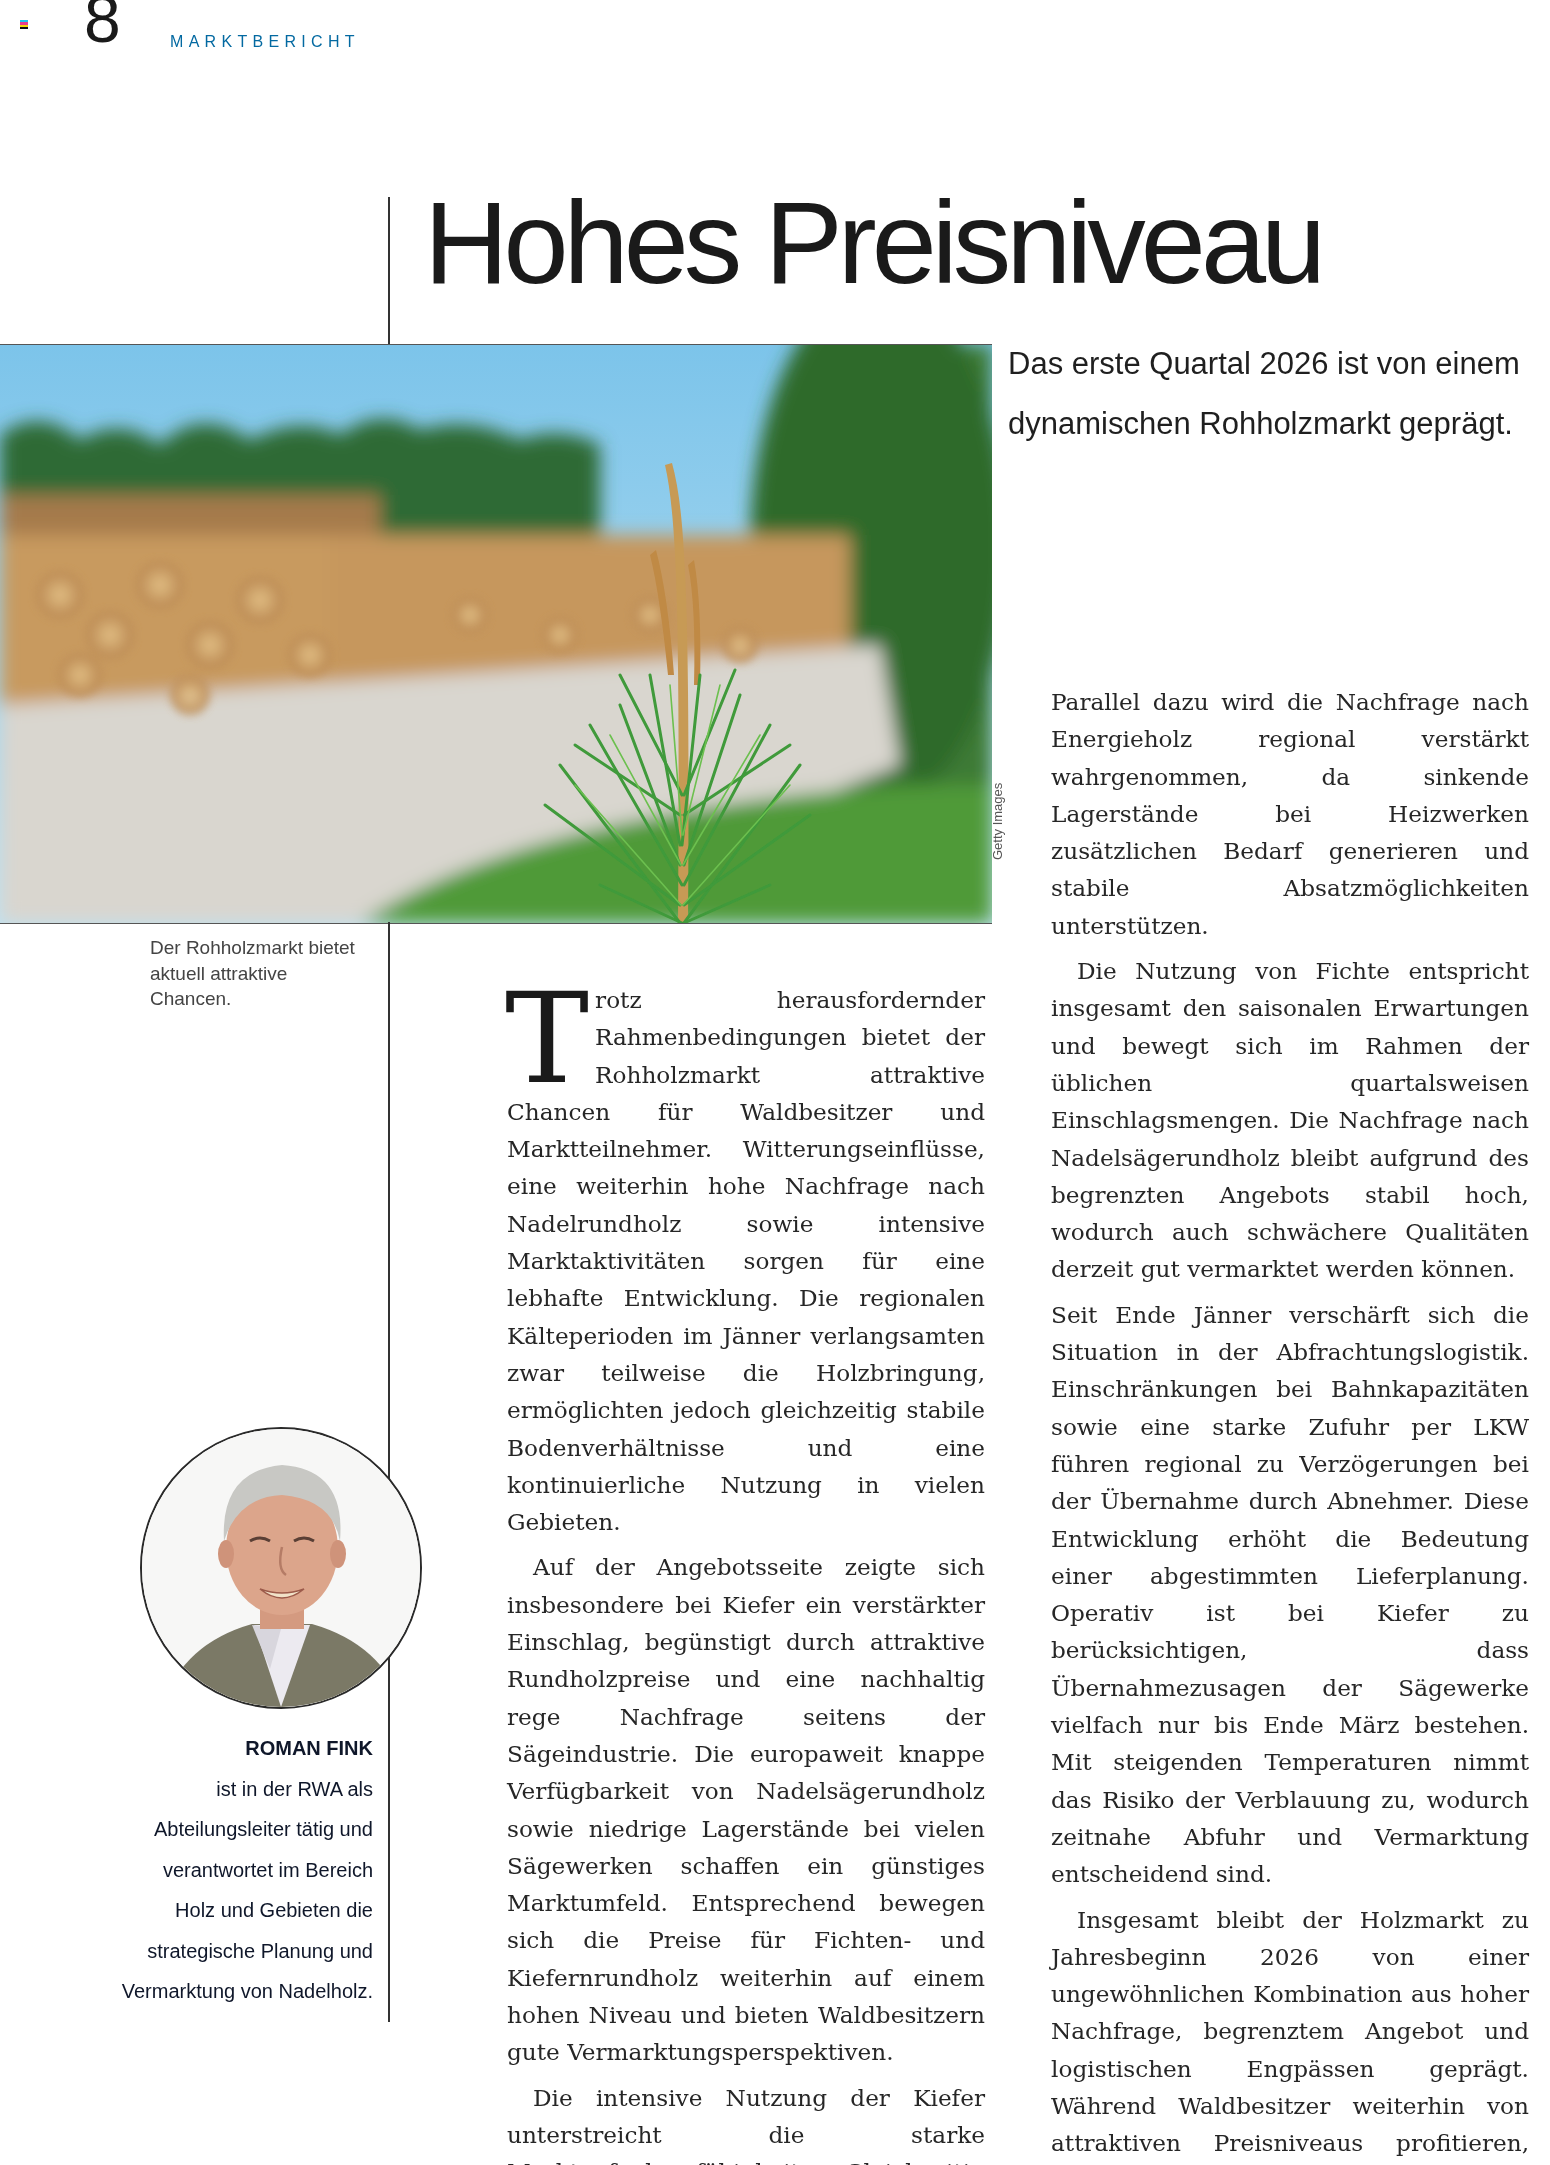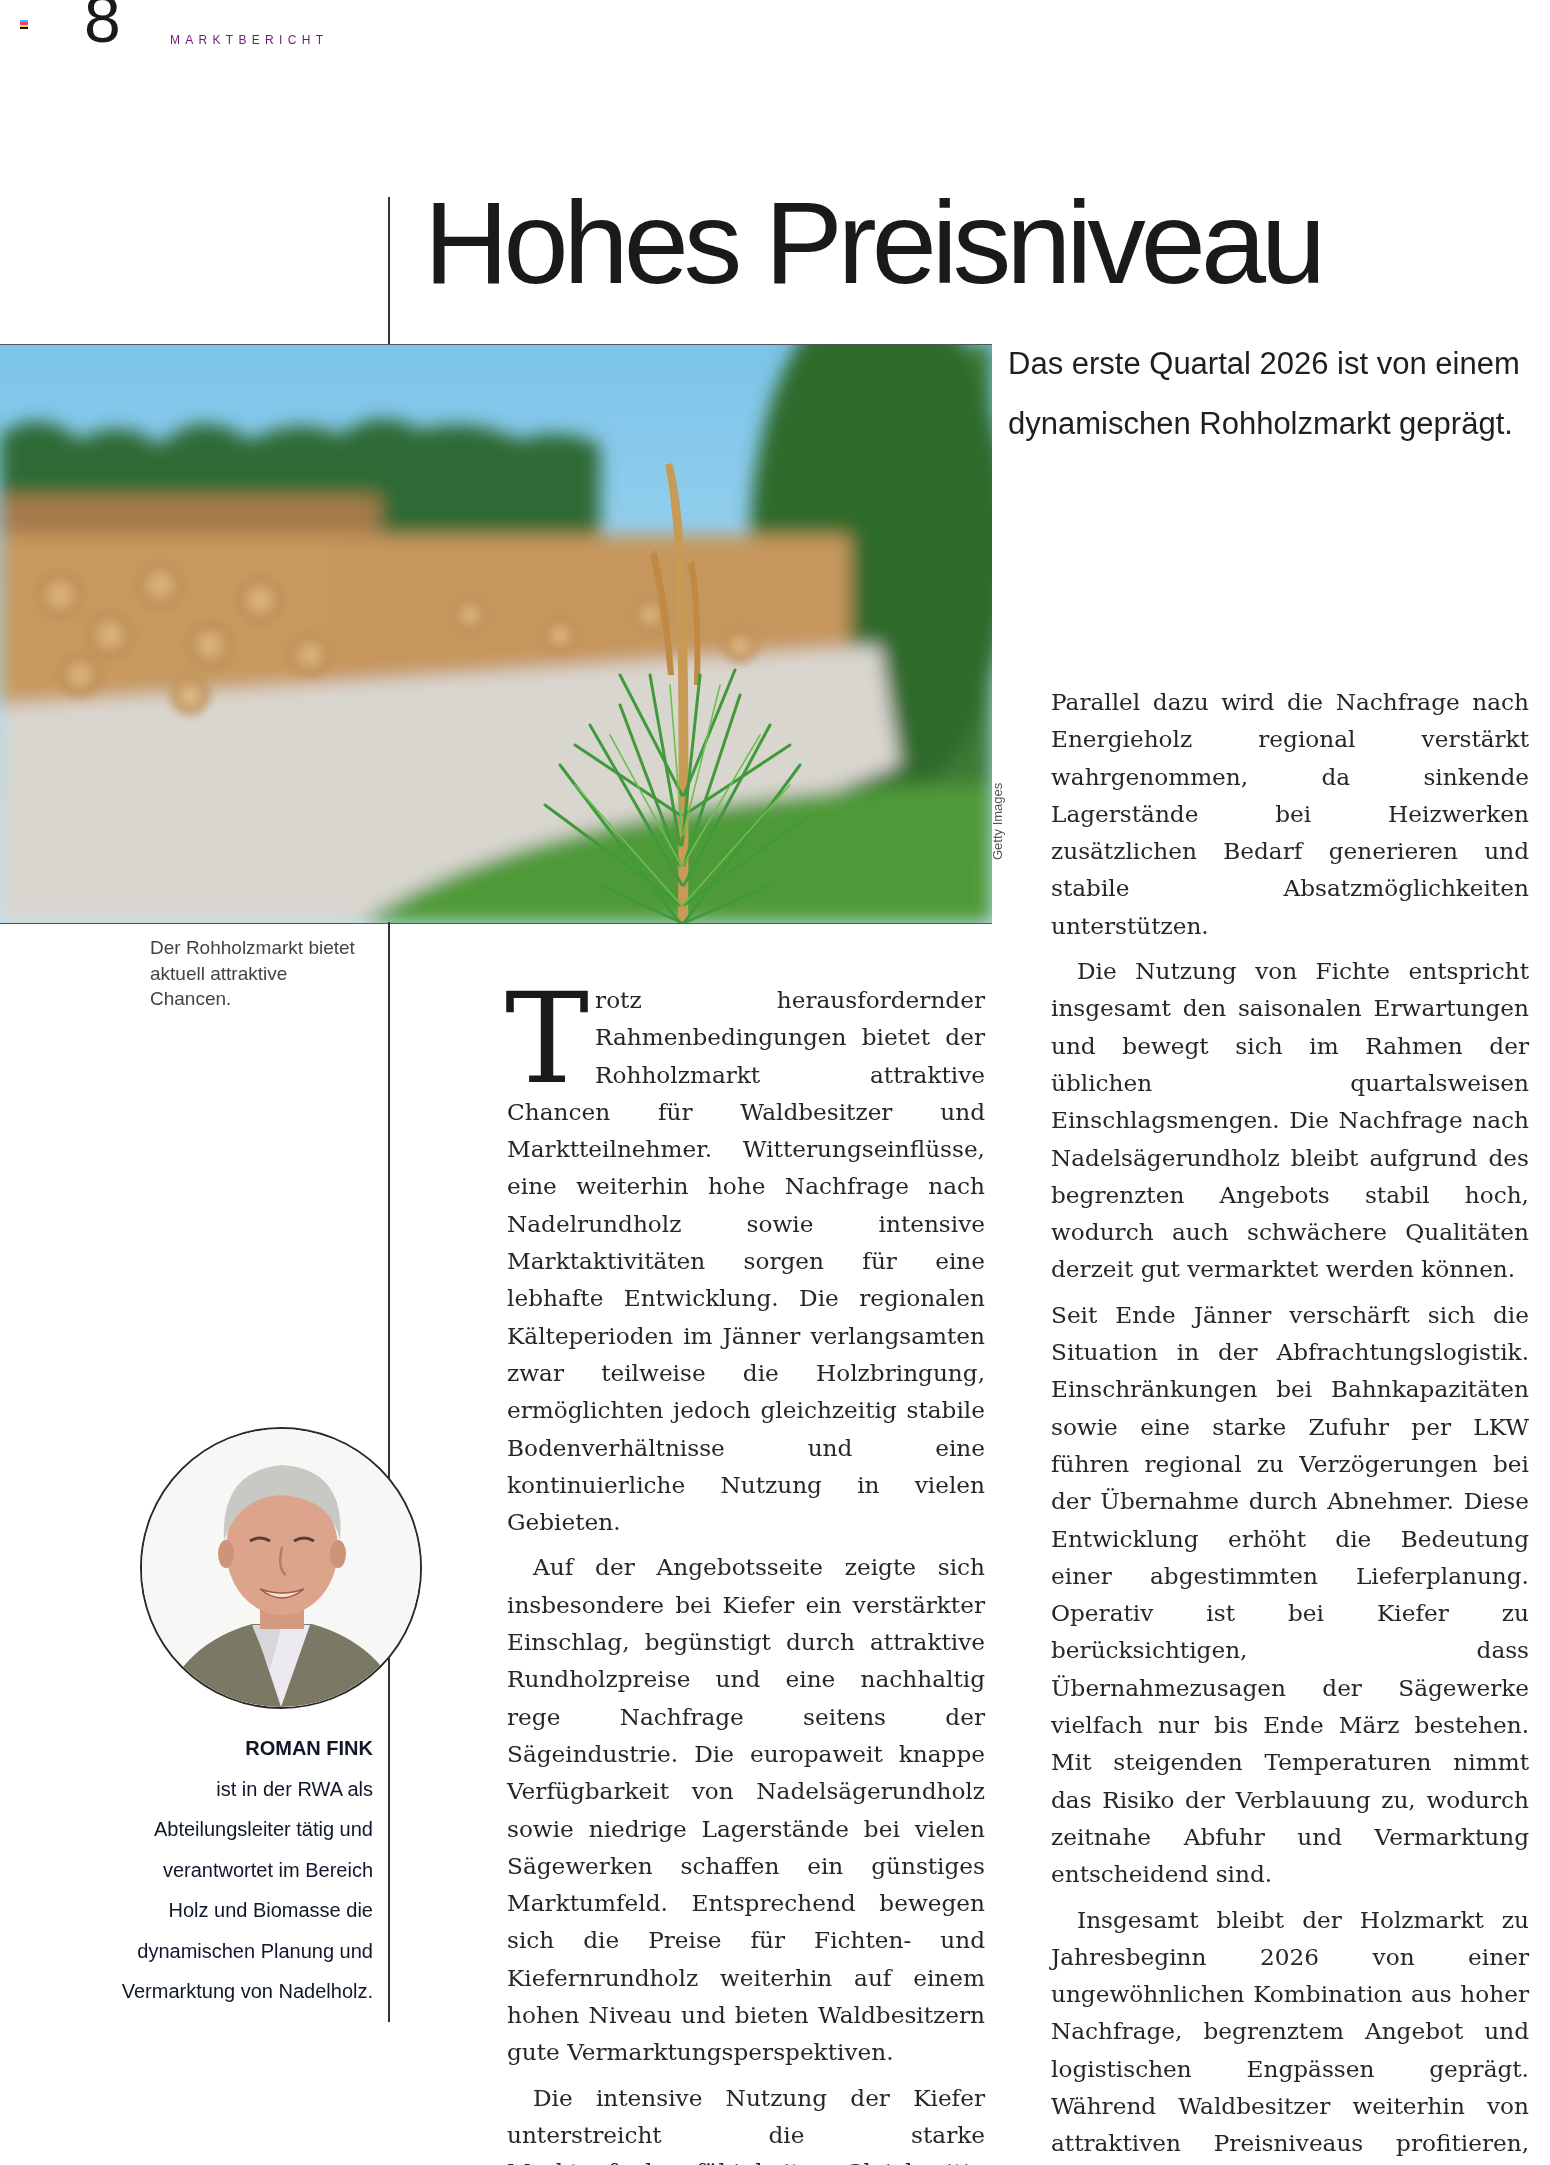--- a/index.html
+++ b/index.html
@@ -5,21 +5,21 @@
   html, body { margin:0; padding:0; background:#ffffff; }
   body { width:1550px; height:2165px; position:relative; overflow:hidden; color:#1f1f1f; }
   .abs { position:absolute; }
   .sans { font-family: "Liberation Sans", "DejaVu Sans", sans-serif; }
   .serif { font-family: "DejaVu Serif", "Liberation Serif", serif; }
 
   
   .reg-mark { left:20px; top:20px; width:8px; height:9px; display:flex; flex-direction:column; }
   .reg-mark span { flex:1; }
   .page-num { left:84px; top:-14px; font-size:66px; font-weight:400; line-height:1; color:#1a1a1a; }
-  .section { left:170px; top:33px; font-size:12px; letter-spacing:5.3px; color:#701a75; }
+  .section { left:170px; top:33px; font-size:16px; letter-spacing:5.3px; color:#0369a1; }
 
   
   .title { left:424px; top:184px; font-size:117px; font-weight:400; letter-spacing:-5px; line-height:1; color:#1a1a1a; white-space:nowrap; }
 
   
   .vdiv-top { left:388px; top:197px; width:1.5px; height:147px; background:#333; }
   .vdiv-bottom { left:388px; top:922px; width:1.5px; height:1100px; background:#333; }
 
   
   .subtitle { left:1008px; top:334px; width:545px; font-size:31px; line-height:60px; color:#1f1f1f; white-space:nowrap; }
@@ -180,21 +180,21 @@
     <path d="M152 112 Q162 106 172 112" stroke="#5a3f35" stroke-width="3" fill="none"></path>
 
     <path d="M140 118 Q135 140 144 146" stroke="#b57c66" stroke-width="2.5" fill="none"></path>
 
     <path d="M118 160 Q140 178 162 160 Q140 168 118 160 Z" fill="#f1e2c8" stroke="#9c5a4a" stroke-width="1.5"></path>
   </svg>
 </div>
 
 <div class="abs bio sans">
   <div class="name">ROMAN FINK</div>
-  <div>ist in der RWA als Abteilungsleiter tätig und verantwortet im Bereich Holz und Biomasse die dynamischen Planung und Vermarktung von Nadelholz.</div>
+  <div>ist in der RWA als Abteilungsleiter tätig und verantwortet im Bereich Holz und Gebieten die strategische Planung und Vermarktung von Nadelholz.</div>
 </div>
 
 <div class="abs col col-mid serif">
   <p><span class="dropcap">T</span><span>rotz herausfordernder Rahmenbedingungen bietet der Rohholzmarkt attraktive Chancen für Waldbesitzer und Marktteilnehmer. Witterungseinflüsse, eine weiterhin hohe Nachfrage nach Nadelrundholz sowie intensive Marktaktivitäten sorgen für eine lebhafte Entwicklung. Die regionalen Kälteperioden im Jänner verlangsamten zwar teilweise die Holzbringung, ermöglichten jedoch gleichzeitig stabile Bodenverhältnisse und eine kontinuierliche Nutzung in vielen Gebieten.</span></p>
   <p class="ind">Auf der Angebotsseite zeigte sich insbesondere bei Kiefer ein verstärkter Einschlag, begünstigt durch attraktive Rundholzpreise und eine nachhaltig rege Nachfrage seitens der Sägeindustrie. Die europaweit knappe Verfügbarkeit von Nadelsägerundholz sowie niedrige Lagerstände bei vielen Sägewerken schaffen ein günstiges Marktumfeld. Entsprechend bewegen sich die Preise für Fichten- und Kiefernrundholz weiterhin auf einem hohen Niveau und bieten Waldbesitzern gute Vermarktungsperspektiven.</p>
   <p class="ind">Die intensive Nutzung der Kiefer unterstreicht die starke Marktaufnahmefähigkeit. Gleichzeitig ergeben sich bei Laubrundholz – insbesondere Buche – mittelfristig Chancen durch ein potenziell knapperes Angebot an Laubfaserholz.</p>
 </div>
 
 <div class="abs col col-right serif">
   <p>Parallel dazu wird die Nachfrage nach Energieholz regional verstärkt wahrgenommen, da sinkende Lagerstände bei Heizwerken zusätzlichen Bedarf generieren und stabile Absatzmöglichkeiten unterstützen.</p>

